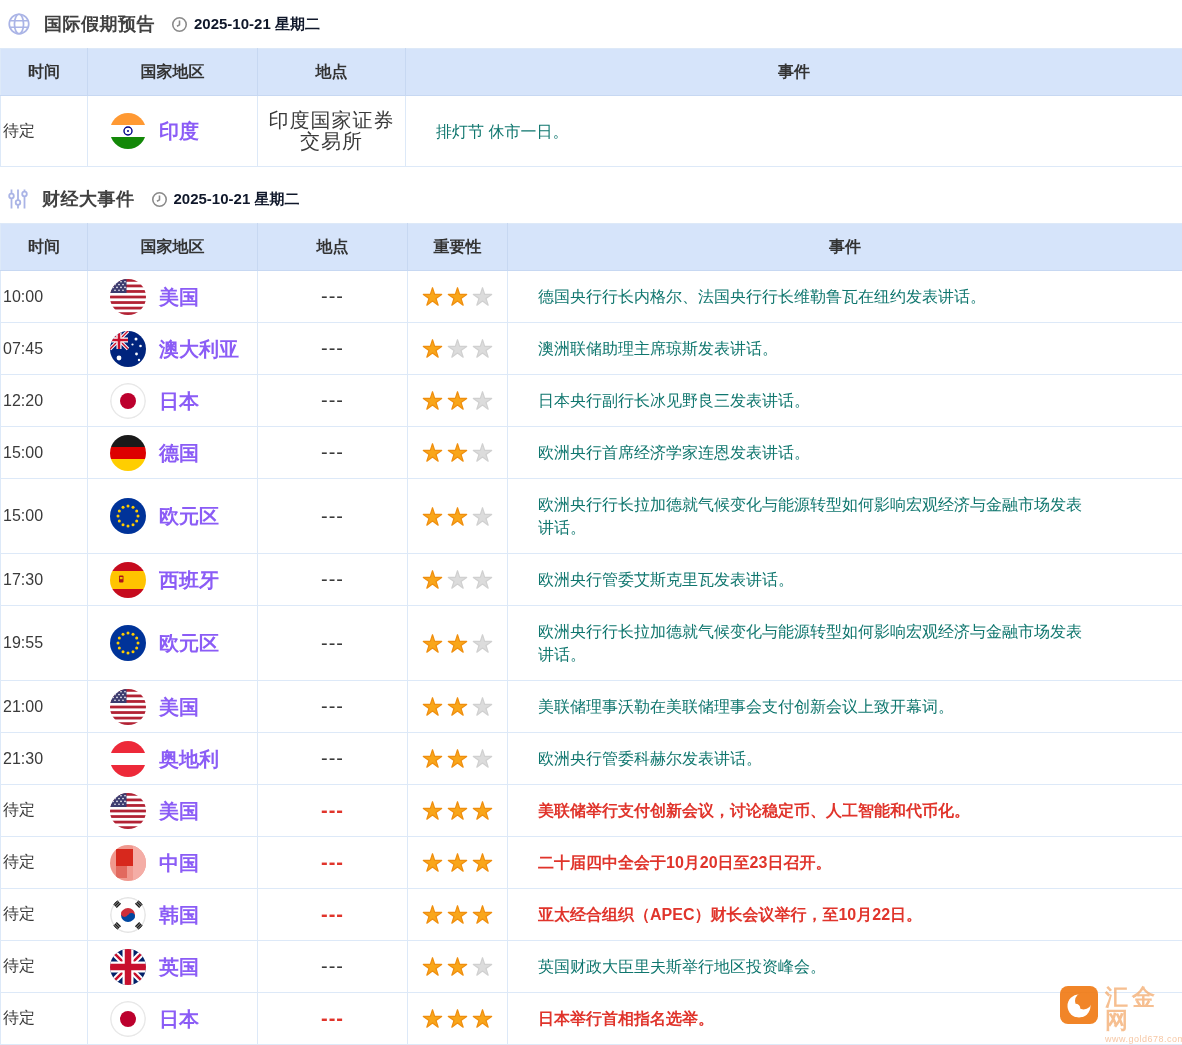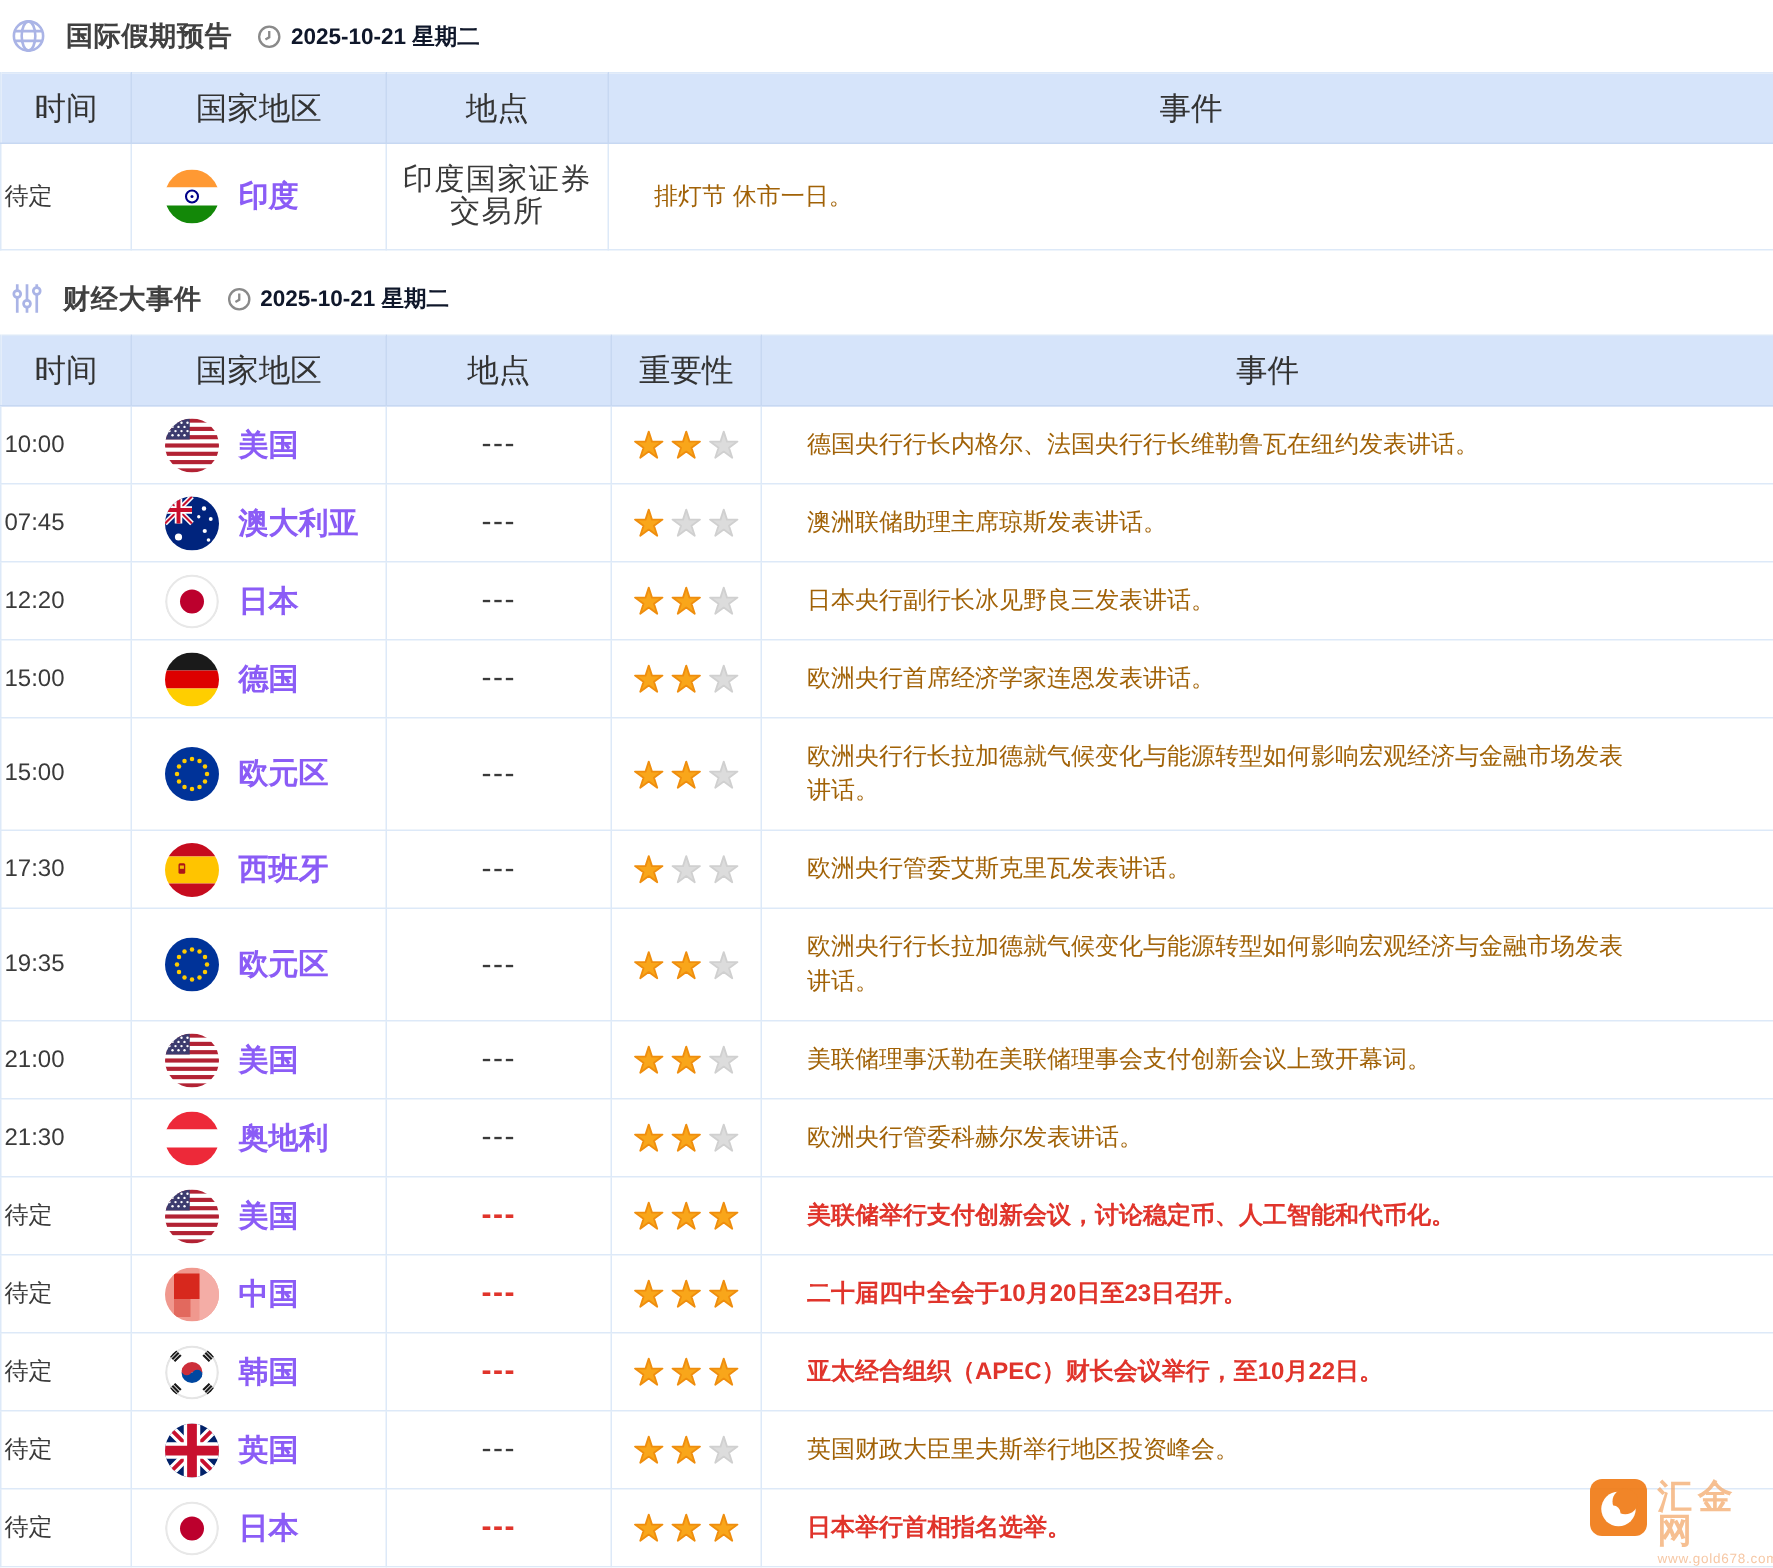--- a/index.html
+++ b/index.html
@@ -23,35 +23,35 @@
   .sec-head{display:flex;align-items:center;padding:11px 0 11px 6px}
   .sec-head.second{padding-top:20px;padding-bottom:12px}
   .sec-icon{display:flex;align-items:center;margin-right:8px}
   .sec-title{font-size:18px;font-weight:bold;color:#404040;margin:0 16px 0 4px;letter-spacing:.5px}
   .clock{display:flex;align-items:center;margin-right:6px}
   .sec-date{font-size:15px;font-weight:bold;color:#0f172a}
 
   table{width:1182px;border-collapse:collapse;table-layout:fixed}
   table{border:1px solid var(--border)}
   th{
-    background:var(--header-bg);height:47px;font-size:21px;font-weight:normal;color:#333;
+    background:var(--header-bg);height:47px;font-size:16px;font-weight:bold;color:#333;
     border:1px solid var(--header-border);border-top:none;
   }
   th:first-child{border-left:1px solid var(--border)}
   th:last-child{border-right:1px solid var(--border)}
   td{border:1px solid var(--border);vertical-align:middle;font-size:16px;color:#3a3a3a}
   .time-cell{padding:14px 2px}
   .country-cell{padding:7px 0}
   .country-wrap{display:flex;align-items:center;gap:13px;padding-left:22px}
   .flag{width:36px;height:36px;flex:0 0 36px;display:flex}
   .cname{font-weight:bold;font-size:20px;color:#8b5cf6;line-height:22px}
   .location-cell{text-align:center;font-size:20px;line-height:21px;padding:14px 10px;letter-spacing:1px}
   .importance-cell{text-align:center;padding:12px 2px;white-space:nowrap}
   .importance-cell svg{margin:0 2px;vertical-align:middle}
-  .event-cell{text-align:left;padding:14px 92px 14px 30px;line-height:23px;font-size:16px;color:#a16207}
+  .event-cell{text-align:left;padding:14px 92px 14px 30px;line-height:23px;font-size:16px;color:#0f766e}
   tr.hl .event-cell,tr.hl .location-cell{color:var(--red);font-weight:bold}
 
   .watermark{position:absolute;left:1060px;top:986px;display:flex;gap:7px;align-items:flex-start;opacity:.92}
   .wm-text{display:flex;flex-direction:column;line-height:1}
   .wm-name{font-size:23px;font-weight:bold;color:#f3a869;letter-spacing:4px;opacity:.8}
   .wm-url{font-size:9px;color:#f4b88c;margin-top:3px;letter-spacing:.5px;opacity:.85}
 </style>
 </head>
 <body>
 
@@ -384,21 +384,21 @@
           <td class="importance-cell"><svg width="21" height="21" viewBox="0 0 24 24">
               <path d="M12 2 L14.47 9.6 L22.46 9.6 L16.0 14.3 L18.47 21.9 L12 17.2 L5.53 21.9 L8.0 14.3 L1.54 9.6 L9.53 9.6 Z" fill="var(--star)" stroke="var(--star-stroke)" stroke-width="1.4" stroke-linejoin="round"></path>
             </svg><svg width="21" height="21" viewBox="0 0 24 24">
               <path d="M12 2 L14.47 9.6 L22.46 9.6 L16.0 14.3 L18.47 21.9 L12 17.2 L5.53 21.9 L8.0 14.3 L1.54 9.6 L9.53 9.6 Z" fill="var(--star-empty)" stroke="#d0d0d0" stroke-width="1.4" stroke-linejoin="round"></path>
             </svg><svg width="21" height="21" viewBox="0 0 24 24">
               <path d="M12 2 L14.47 9.6 L22.46 9.6 L16.0 14.3 L18.47 21.9 L12 17.2 L5.53 21.9 L8.0 14.3 L1.54 9.6 L9.53 9.6 Z" fill="var(--star-empty)" stroke="#d0d0d0" stroke-width="1.4" stroke-linejoin="round"></path>
             </svg></td>
           <td class="event-cell">欧洲央行管委艾斯克里瓦发表讲话。</td>
         </tr>
         <tr>
-          <td class="time-cell">19:35</td>
+          <td class="time-cell">19:55</td>
           <td class="country-cell">
             <div class="country-wrap">
               <span class="flag">
                 <svg width="36" height="36" viewBox="0 0 36 36">
                   <defs>
                     <clipPath id="fc8">
                       <circle cx="18" cy="18" r="18"></circle>
                     </clipPath>
                   </defs>
                   <g clip-path="url(#fc8)">

